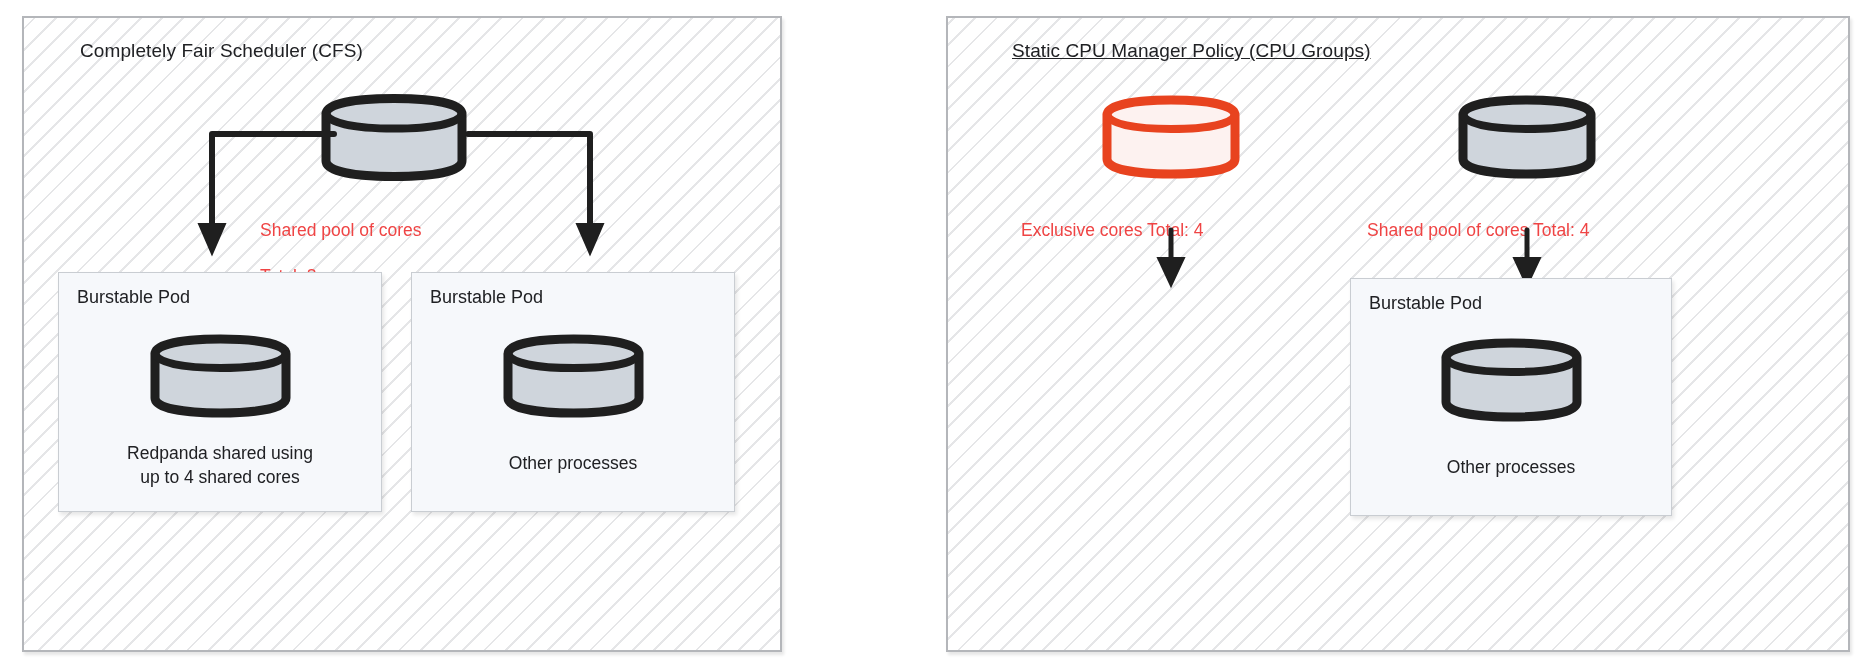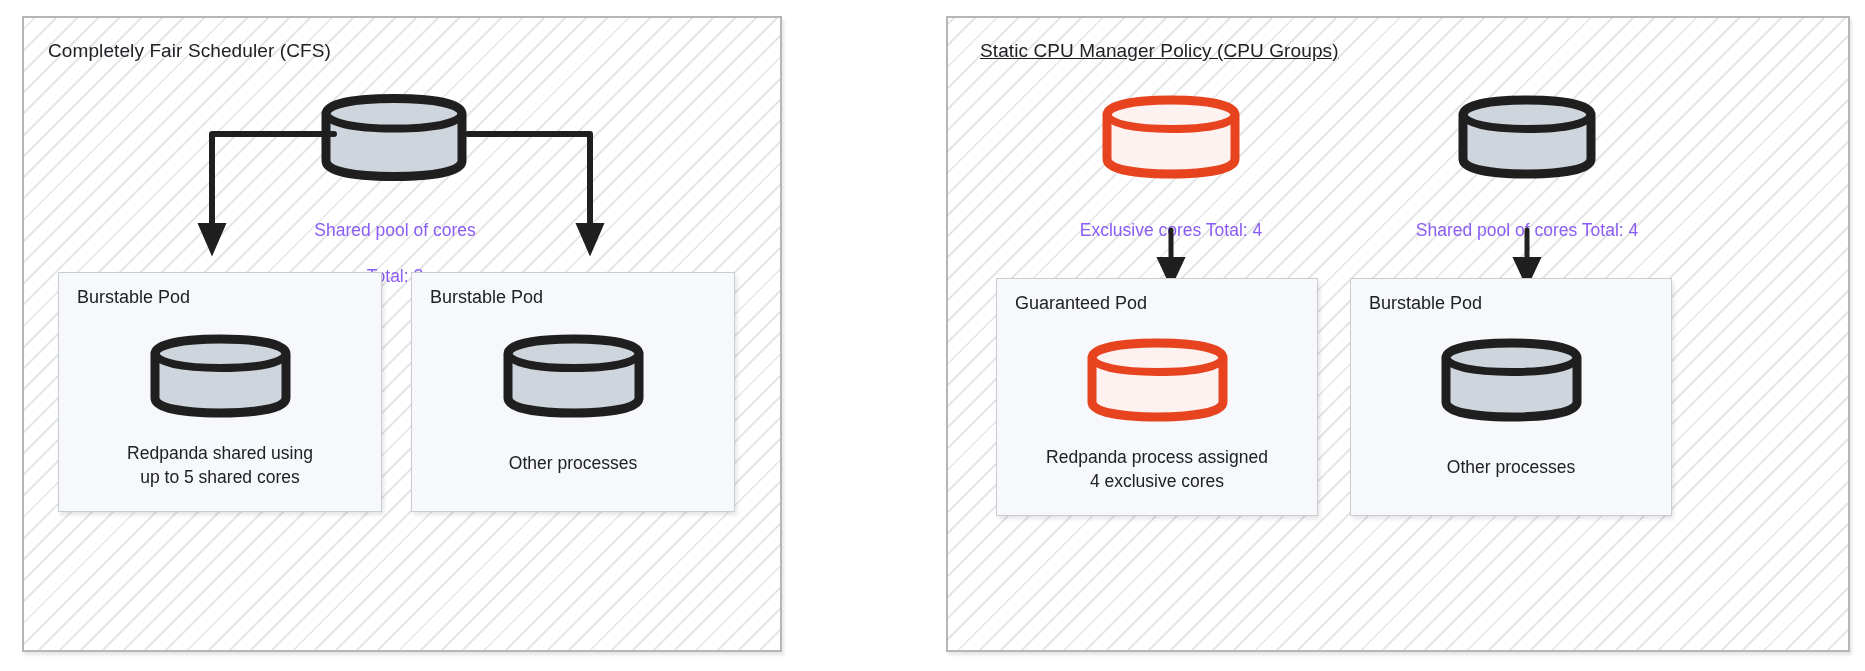--- a/index.html
+++ b/index.html
@@ -24,20 +24,21 @@
     border:2px solid #b4b6ba;
     box-sizing:border-box;
     box-shadow:2px 3px 3px rgba(0,0,0,0.10);
   }
   .panel-title{
     position:absolute;
     font-size:19px;
     color:#202124;
     white-space:nowrap;
     letter-spacing:0.1px;
+    margin-left:32px;
   }
 
   
   .pod{
     position:absolute;
     background:#f6f8fb;
     border:1.5px solid #c9cdd2;
     box-sizing:border-box;
     box-shadow:2px 3px 4px rgba(0,0,0,0.10);
     padding-left:24px;
@@ -58,24 +59,23 @@
     color:#202124;
   }
 
   
   .cyl{position:absolute;}
   .cyl svg{display:block;width:100%;height:100%;overflow:visible;}
 
   .cyl-label{
     position:absolute;
     left:0;right:0;
-    text-align:center;
     font-size:17.5px;
     line-height:23px;
-    color:#8b5cf6;
+    color:#ef4444;
     white-space:pre-line;
   }
 
   
   .arrow{position:absolute;}
   .arrow svg{display:block;width:100%;height:100%;overflow:visible;}
 </style>
 </head>
 <body>
 
@@ -118,21 +118,21 @@
     <div class="cyl" style="left:90px;top:62px;width:143px;height:82px;">
       <svg viewBox="0 0 143 82" preserveAspectRatio="none">
         <path d="M6,19 C6,9 34,4 71.5,4 C109,4 137,9 137,19
                  L137,63 C137,73 109,78 71.5,78 C34,78 6,73 6,63 Z" fill="#CFD5DC" stroke="#1F1F1F" stroke-width="9" stroke-linejoin="round" stroke-linecap="round"></path>
         <path d="M6,19 C10,28 34,33 71.5,33 C109,33 134,28 137,19" fill="none" stroke="#1F1F1F" stroke-width="8" stroke-linecap="round"></path>
       </svg>
     </div>
 
     <div class="pod-caption" style="top:168px;">
       <div>Redpanda shared using</div>
-      <div>up to 5 shared cores</div>
+      <div>up to 4 shared cores</div>
     </div>
   </div>
 
   <div class="pod" style="left:411px;top:272px;width:324px;height:240px;">
     <div class="pod-title">Burstable Pod</div>
 
     <div class="cyl" style="left:90px;top:62px;width:143px;height:82px;">
       <svg viewBox="0 0 143 82" preserveAspectRatio="none">
         <path d="M6,19 C6,9 34,4 71.5,4 C109,4 137,9 137,19
                  L137,63 C137,73 109,78 71.5,78 C34,78 6,73 6,63 Z" fill="#CFD5DC" stroke="#1F1F1F" stroke-width="9" stroke-linejoin="round" stroke-linecap="round"></path>
@@ -180,36 +180,20 @@
     </svg>
   </div>
 
   <div class="arrow" style="left:1512px;top:228px;width:30px;height:60px;">
     <svg viewBox="0 0 30 60" preserveAspectRatio="none">
       <path d="M15,2 L15,32" fill="none" stroke="#1F1F1F" stroke-width="5" stroke-linecap="round"></path>
       <path d="M2,30 L28,30 L15,58 Z" fill="#1F1F1F" stroke="#1F1F1F" stroke-width="2"></path>
     </svg>
   </div>
 
-  <div class="pod" style="left:996px;top:278px;width:322px;height:238px;">
-    <div class="pod-title">Guaranteed Pod</div>
-
-    <div class="cyl" style="left:89px;top:60px;width:143px;height:82px;">
-      <svg viewBox="0 0 143 82" preserveAspectRatio="none">
-        <path d="M6,19 C6,9 34,4 71.5,4 C109,4 137,9 137,19
-                 L137,63 C137,73 109,78 71.5,78 C34,78 6,73 6,63 Z" fill="#FDF2F0" stroke="#E8431F" stroke-width="9" stroke-linejoin="round" stroke-linecap="round"></path>
-        <path d="M6,19 C10,28 34,33 71.5,33 C109,33 134,28 137,19" fill="none" stroke="#E8431F" stroke-width="8" stroke-linecap="round"></path>
-      </svg>
-    </div>
-
-    <div class="pod-caption" style="top:166px;">
-      <div>Redpanda process assigned</div>
-      <div>4 exclusive cores</div>
-    </div>
-  </div>
 
   <div class="pod" style="left:1350px;top:278px;width:322px;height:238px;">
     <div class="pod-title">Burstable Pod</div>
 
     <div class="cyl" style="left:89px;top:60px;width:143px;height:82px;">
       <svg viewBox="0 0 143 82" preserveAspectRatio="none">
         <path d="M6,19 C6,9 34,4 71.5,4 C109,4 137,9 137,19
                  L137,63 C137,73 109,78 71.5,78 C34,78 6,73 6,63 Z" fill="#CFD5DC" stroke="#1F1F1F" stroke-width="9" stroke-linejoin="round" stroke-linecap="round"></path>
         <path d="M6,19 C10,28 34,33 71.5,33 C109,33 134,28 137,19" fill="none" stroke="#1F1F1F" stroke-width="8" stroke-linecap="round"></path>
       </svg>

